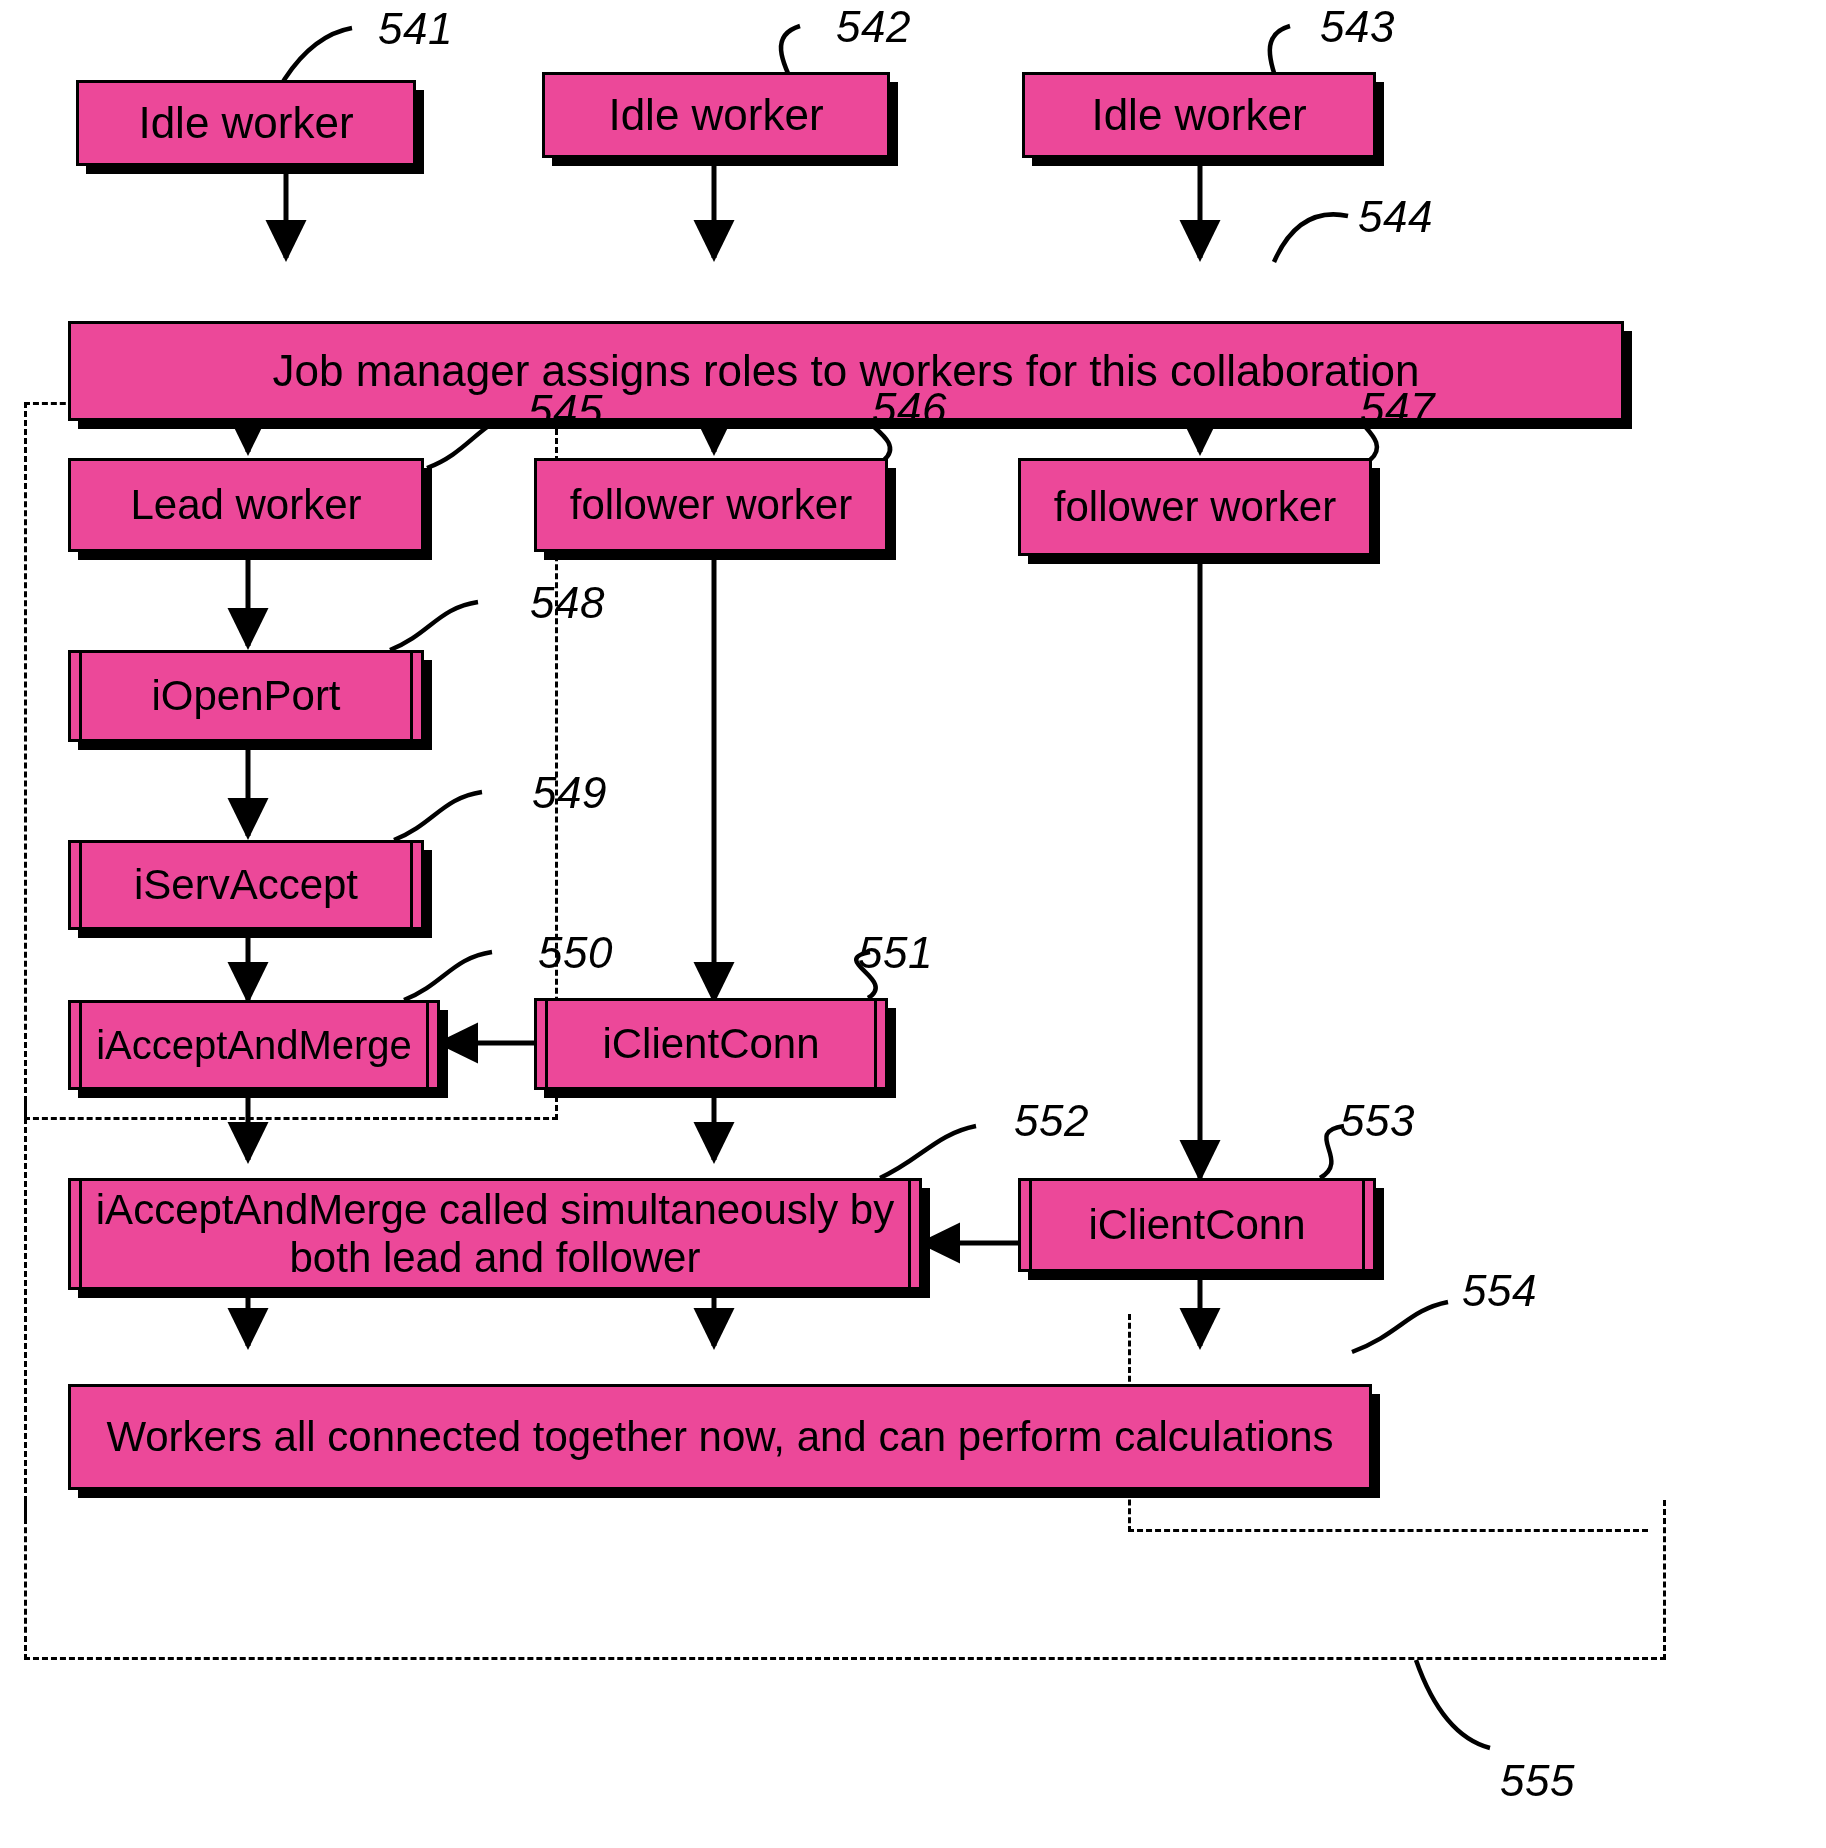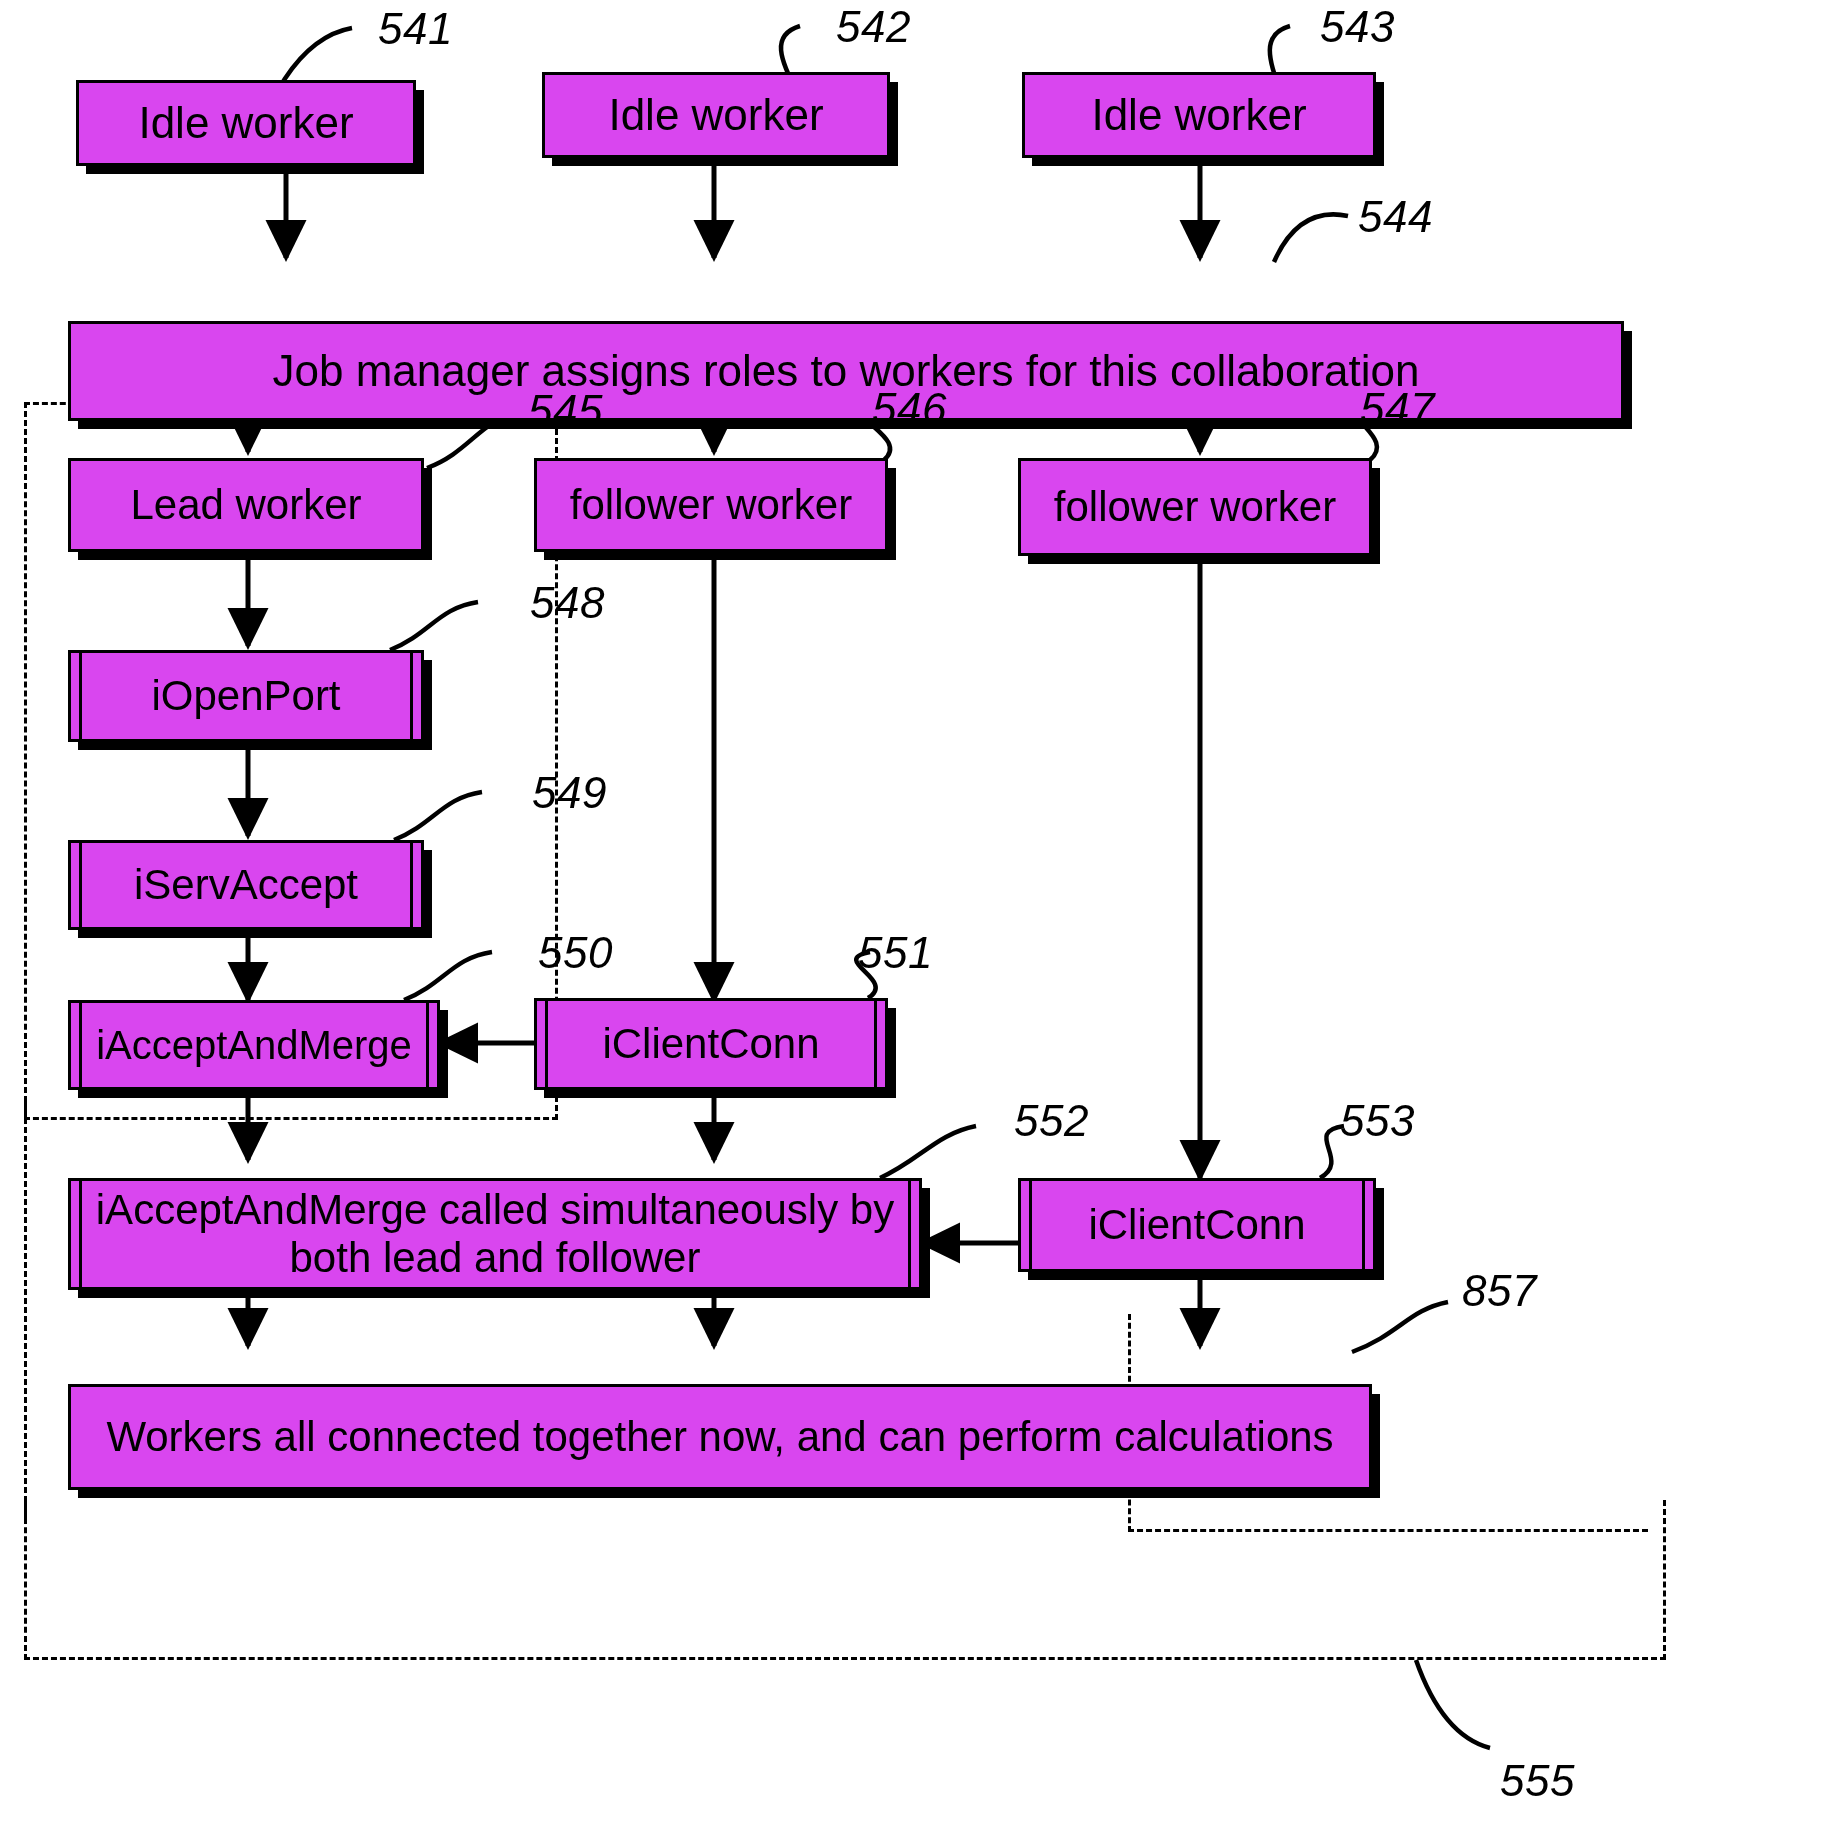--- a/index.html
+++ b/index.html
@@ -24,21 +24,21 @@
     left: 0;
     top: 0;
     width: 1826px;
     height: 1848px;
   }
 
   
   .box {
     position: absolute;
     box-sizing: border-box;
-    background: #d946ef;
+    background: #ec4899;
     border: 3px solid #000;
     box-shadow: 9px 9px 0 -1px #000;
     display: flex;
     align-items: center;
     justify-content: center;
     text-align: center;
     line-height: 1.15;
     z-index: 5;
   }
   .box .label {
@@ -220,16 +220,16 @@
   <div class="ref" style="left:1358px; top:192px;">544</div>
   <div class="ref" style="left:528px; top:386px;">545</div>
   <div class="ref" style="left:872px; top:384px;">546</div>
   <div class="ref" style="left:1360px; top:384px;">547</div>
   <div class="ref" style="left:530px; top:578px;">548</div>
   <div class="ref" style="left:532px; top:768px;">549</div>
   <div class="ref" style="left:538px; top:928px;">550</div>
   <div class="ref" style="left:858px; top:928px;">551</div>
   <div class="ref" style="left:1014px; top:1096px;">552</div>
   <div class="ref" style="left:1340px; top:1096px;">553</div>
-  <div class="ref" style="left:1462px; top:1266px;">857</div>
+  <div class="ref" style="left:1462px; top:1266px;">554</div>
   <div class="ref" style="left:1500px; top:1756px;">555</div>
 
 </div>
 
 </body></html>

